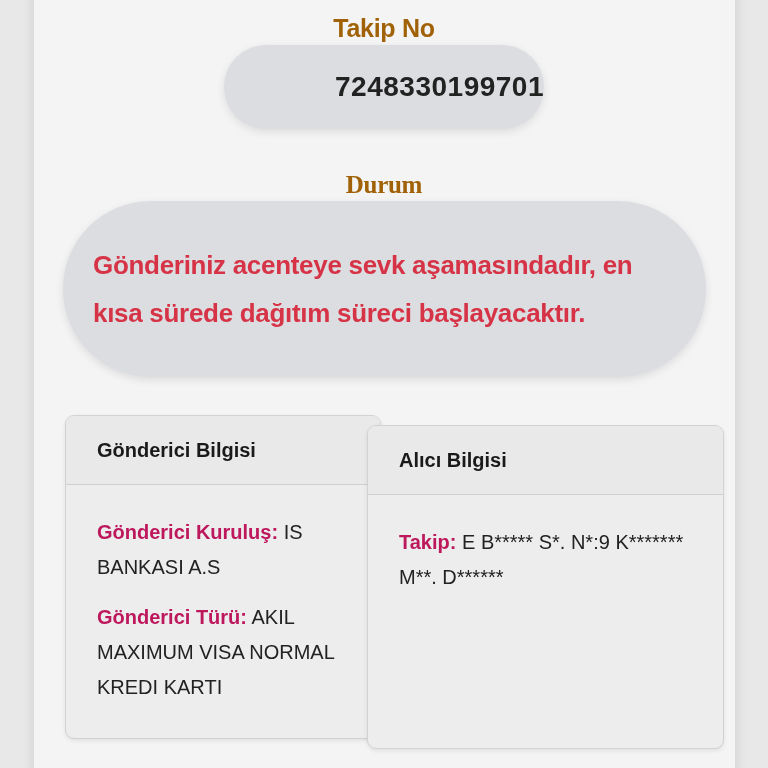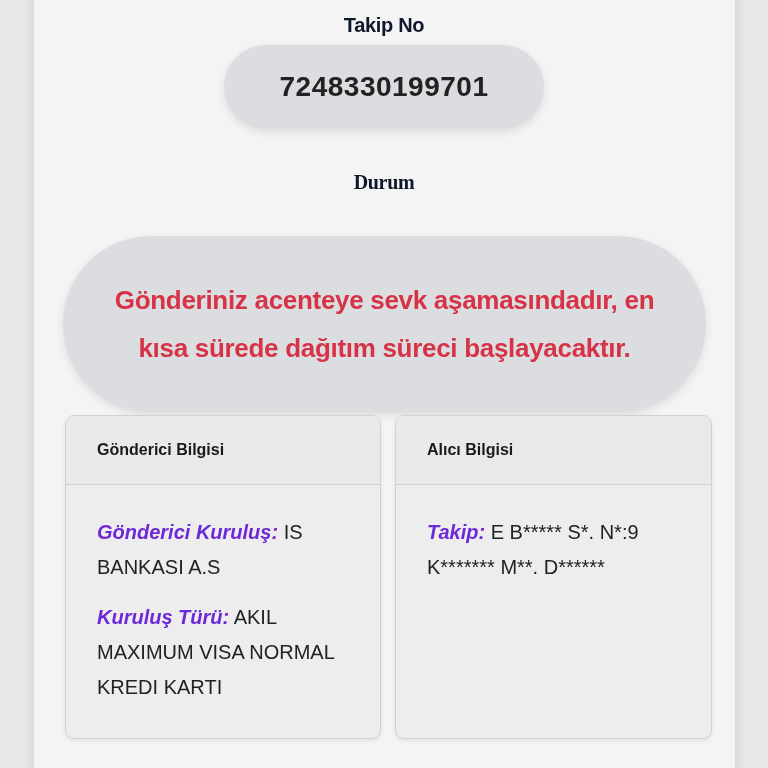--- a/index.html
+++ b/index.html
@@ -12,93 +12,92 @@
       position: absolute;
       left: 34px; top: -20px;
       width: 701px; height: 810px;
       background: #f4f4f5;
       box-shadow: 0 0 12px rgba(0,0,0,0.12);
     }
     .label {
       position: absolute;
       left: 0; width: 768px;
       text-align: center;
-      color: #0f172a;
+      color: #a16207;
       font-weight: bold;
-      font-size: 20px;
+      font-size: 25px;
       letter-spacing: -0.3px;
     }
     .takip-label { top: 14px; }
     .durum-label { top: 171px; font-family: Liberation Serif, serif; }
 
     .tracking-pill {
       position: absolute;
       left: 224px; top: 45px;
       width: 320px; height: 84px;
       border-radius: 42px;
       background: #dcdde1;
       box-shadow: 0 3px 8px rgba(0,0,0,0.10);
-      display: flex; align-items: center; justify-content: center;
+      display: flex; align-items: center; justify-content: flex-end;
       color: #222;
       font-weight: bold;
       font-size: 28px;
       letter-spacing: 0.5px;
     }
 
     .status-pill {
       position: absolute;
       left: 63px; top: 201px;
       width: 643px; height: 176px;
       border-radius: 88px;
       background: #dcdde1;
       box-shadow: 0 3px 8px rgba(0,0,0,0.10);
       display: flex; align-items: center; justify-content: center;
-      text-align: center;
+      text-align: left;
       padding: 0 30px;
-      margin-top: 35px;
     }
     .status-text {
       color: #d63346;
       font-weight: bold;
       font-size: 26px;
       line-height: 48px;
       letter-spacing: -0.3px;
     }
 
     .info-card {
       position: absolute;
       top: 415px;
       height: 324px;
       background: #ededee;
       border: 1px solid #d2d2d4;
       border-radius: 9px;
       box-shadow: 0 2px 4px rgba(0,0,0,0.08);
       overflow: hidden;
     }
     .sender-card { left: 65px; width: 316px; }
-    .receiver-card { left: 395px; width: 317px; }
+    .receiver-card { left: 367px; width: 357px; margin-top: 10px; }
 
     .card-header {
       height: 69px;
       background: #e9e9ea;
       border-bottom: 1px solid #cfcfd1;
       display: flex; align-items: center;
       padding-left: 31px;
       font-weight: bold;
-      font-size: 16px;
+      font-size: 20px;
       color: #1a1a1a;
     }
     .card-body {
       padding: 30px 24px 0 31px;
       font-size: 20px;
       line-height: 35px;
       color: #222;
     }
     .field { margin-bottom: 15px; }
-    .field-key { font-weight: bold; color: #6d28d9; font-style: italic; }
+    .field-key { font-weight: bold; color: #be185d; }
     .field-val { font-weight: normal; }
   </style>
 </head>
 <body>
 
 <div class="page-card"></div>
 
 <div class="label takip-label">Takip No</div>
 <div class="tracking-pill">
   <span>7248330199701</span>
@@ -110,21 +109,21 @@
 </div>
 
 <div class="info-card sender-card">
   <div class="card-header">Gönderici Bilgisi</div>
   <div class="card-body">
     <div class="field">
       <span class="field-key">Gönderici Kuruluş:</span>
       <span class="field-val">IS BANKASI A.S</span>
     </div>
     <div class="field">
-      <span class="field-key">Kuruluş Türü:</span>
+      <span class="field-key">Gönderici Türü:</span>
       <span class="field-val">AKIL MAXIMUM VISA NORMAL KREDI KARTI</span>
     </div>
   </div>
 </div>
 
 <div class="info-card receiver-card">
   <div class="card-header">Alıcı Bilgisi</div>
   <div class="card-body">
     <div class="field">
       <span class="field-key">Takip:</span>

